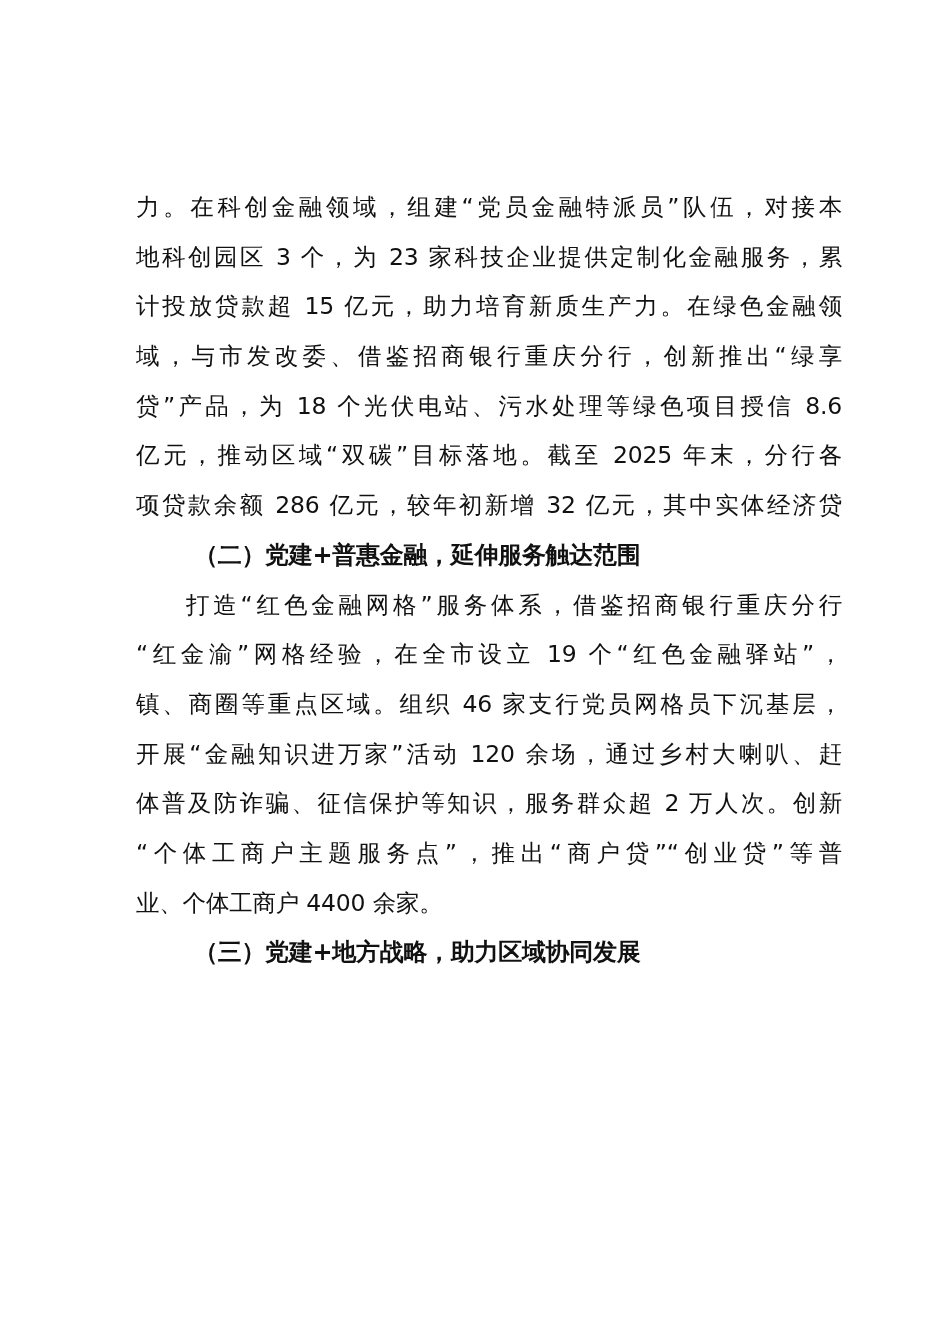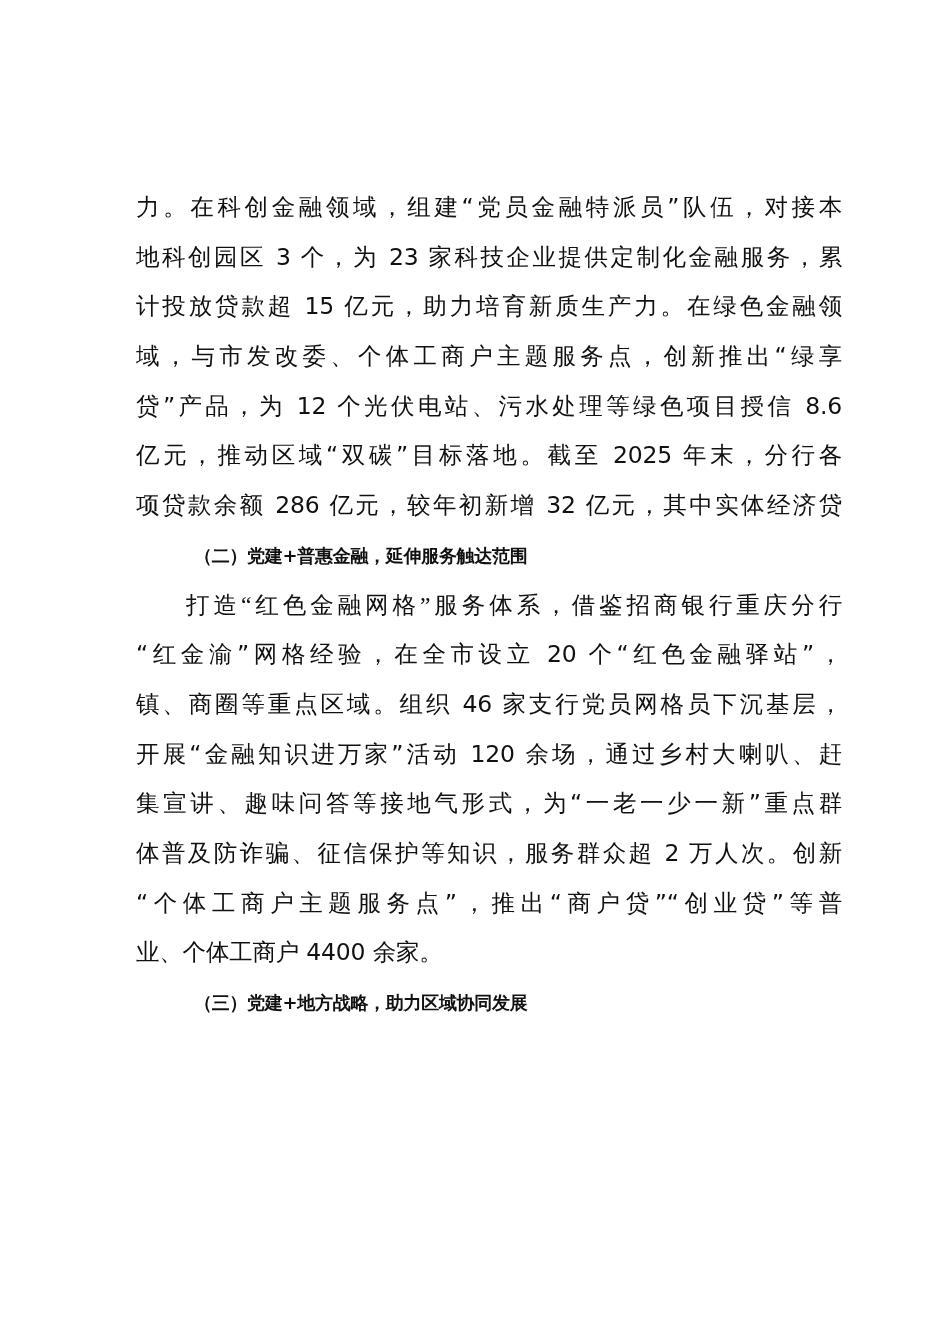--- a/index.html
+++ b/index.html
@@ -37,56 +37,54 @@
       letter-spacing: -0.2px;
     }
     .line.justify {
       text-align: justify;
       text-align-last: justify;
       width: 706px;
     }
     .line.indent {
       padding-left: 50px;
       width: 656px;
-      font-family: Liberation Serif, serif;
     }
     .heading {
       height: 49.7px;
       line-height: 49.7px;
-      font-size: 18px;
+      font-size: 24px;
       font-weight: bold;
       padding-left: 58px;
       white-space: nowrap;
       letter-spacing: -0.3px;
     }
   </style>
 </head>
 <body>
 
 <div class="page">
   <div class="content">
 
     <div>
       <div class="line justify">力。在科创金融领域，组建“党员金融特派员”队伍，对接本</div>
       <div class="line justify">地科创园区 3 个，为 23 家科技企业提供定制化金融服务，累</div>
       <div class="line justify">计投放贷款超 15 亿元，助力培育新质生产力。在绿色金融领</div>
-      <div class="line justify">域，与市发改委、个体工商户主题服务点，创新推出“绿享</div>
-      <div class="line justify">贷”产品，为 12 个光伏电站、污水处理等绿色项目授信 8.6</div>
+      <div class="line justify">域，与市发改委、借鉴招商银行重庆分行，创新推出“绿享</div>
+      <div class="line justify">贷”产品，为 18 个光伏电站、污水处理等绿色项目授信 8.6</div>
       <div class="line justify">亿元，推动区域“双碳”目标落地。截至 2025 年末，分行各</div>
       <div class="line justify">项贷款余额 286 亿元，较年初新增 32 亿元，其中实体经济贷</div>
     </div>
 
     <div class="heading">（二）党建+普惠金融，延伸服务触达范围</div>
 
     <div>
       <div class="line justify indent">打造“红色金融网格”服务体系，借鉴招商银行重庆分行</div>
-      <div class="line justify">“红金渝”网格经验，在全市设立 20 个“红色金融驿站”，</div>
+      <div class="line justify">“红金渝”网格经验，在全市设立 19 个“红色金融驿站”，</div>
       <div class="line justify">镇、商圈等重点区域。组织 46 家支行党员网格员下沉基层，</div>
       <div class="line justify">开展“金融知识进万家”活动 120 余场，通过乡村大喇叭、赶</div>
-      <div class="line justify">集宣讲、趣味问答等接地气形式，为“一老一少一新”重点群</div>
       <div class="line justify">体普及防诈骗、征信保护等知识，服务群众超 2 万人次。创新</div>
       <div class="line justify">“个体工商户主题服务点”，推出“商户贷”“创业贷”等普</div>
       <div class="line">业、个体工商户 4400 余家。</div>
     </div>
 
     <div class="heading">（三）党建+地方战略，助力区域协同发展</div>
 
   </div>
 </div>
 

